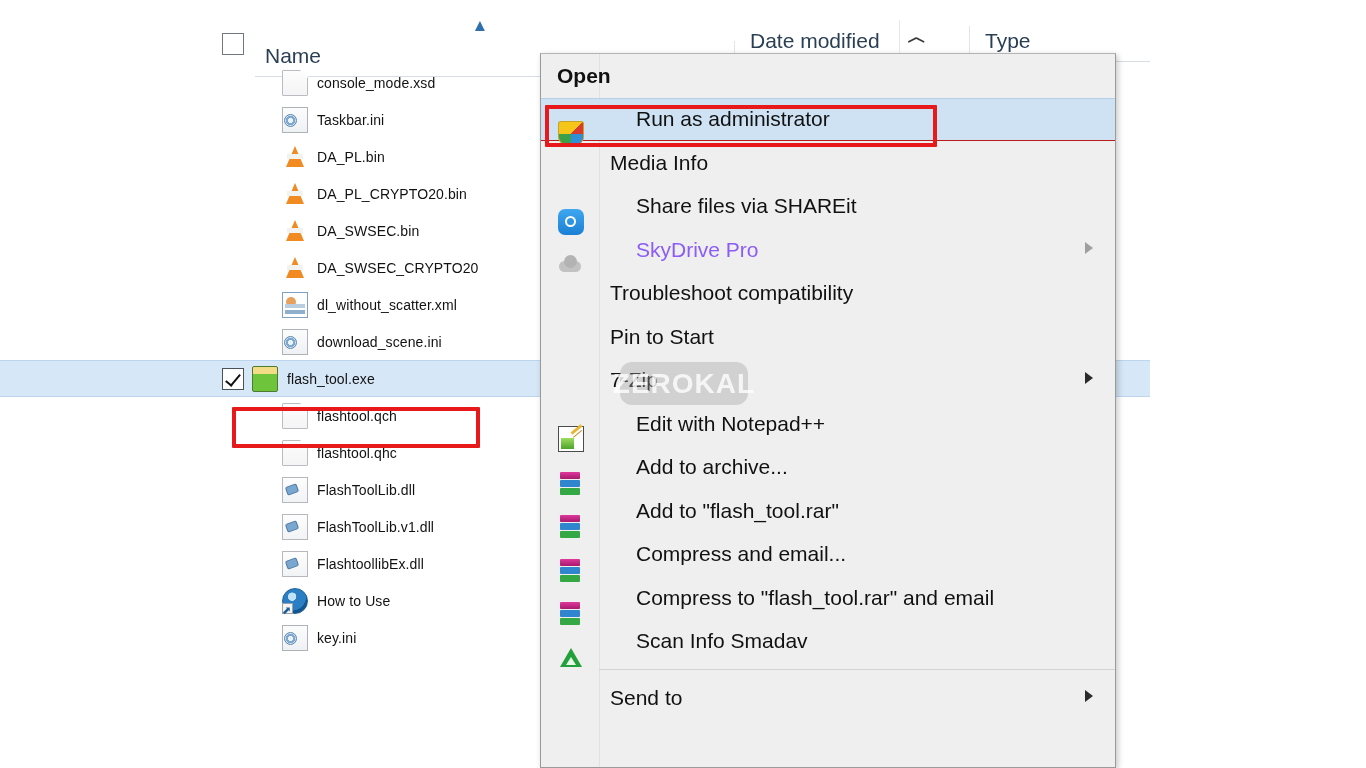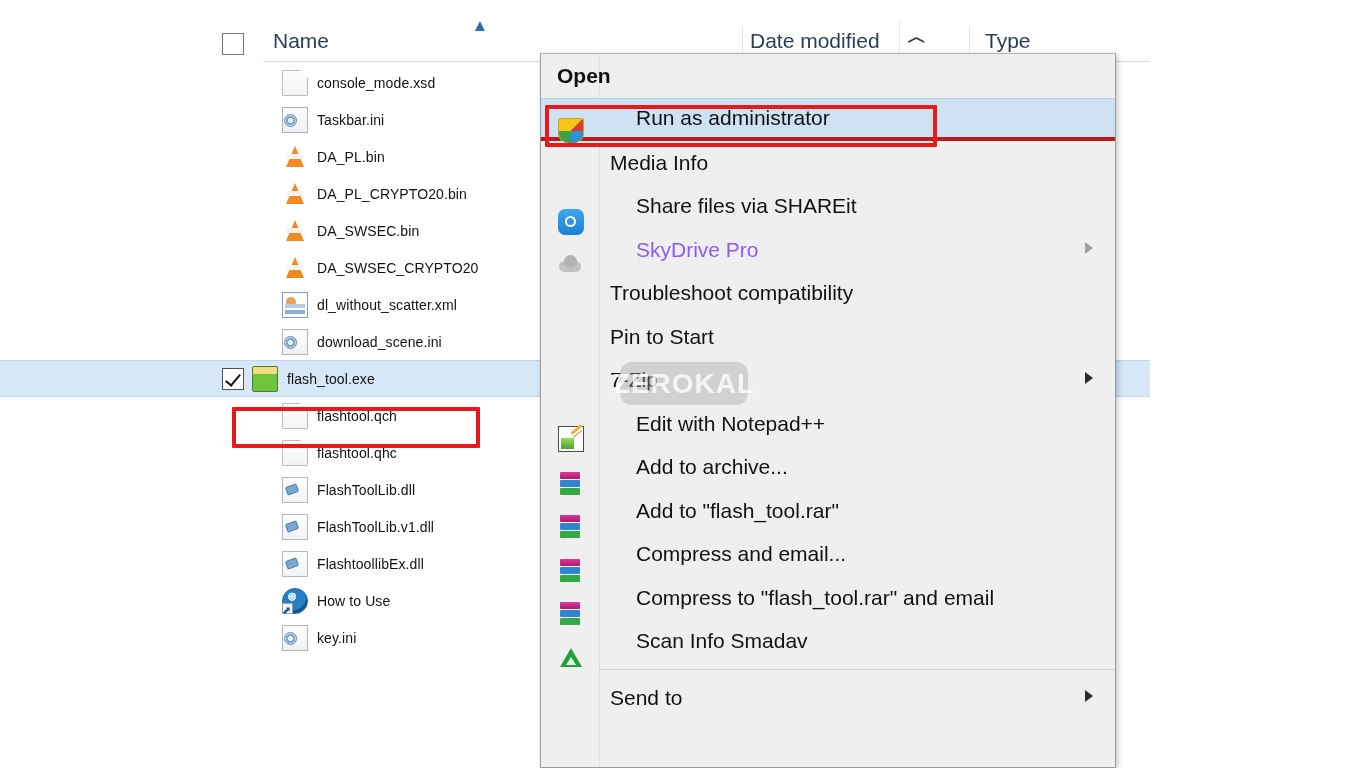--- a/index.html
+++ b/index.html
@@ -35,21 +35,21 @@
     height: 36px;
     line-height: 30px;
     font-size: 21px;
     color: #2a3f54;
     border-bottom: 1px solid #d8dde3;
     box-sizing: border-box;
     padding-left: 10px;
     white-space: nowrap;
     overflow: hidden;
   }
-  #head-name  { left: 263px;  width: 480px; border-right: 1px solid #e2e6ea; }
+  #head-name  { left: 255px;  width: 480px; border-right: 1px solid #e2e6ea; margin-top: 15px; }
   #head-date  { left: 740px;  width: 230px; border-right: 1px solid #e2e6ea; }
   #head-type  { left: 975px;  width: 175px; }
 
   #select-all-box {
     position: absolute;
     left: 222px; top: 33px;
     width: 22px; height: 22px;
     border: 1.6px solid #6f7880;
     background: #ffffff;
     box-sizing: border-box;
@@ -287,21 +287,21 @@
     position: relative;
     height: 43.5px;
     display: flex;
     align-items: center;
     box-sizing: border-box;
     z-index: 2;
   }
   .menu-item.highlight {
     background: #cfe2f4;
     border-top: 1px solid #b3d0e8;
-    border-bottom: 4px solid #b91c1c;
+    border-bottom: 1px solid #b91c1c;
   }
   .mi-icon {
     position: absolute;
     left: 17px; top: 50%;
     margin-top: -13px;
     width: 26px; height: 26px;
   }
   .mi-label {
     margin-left: 69px;
     font-size: 21px;

